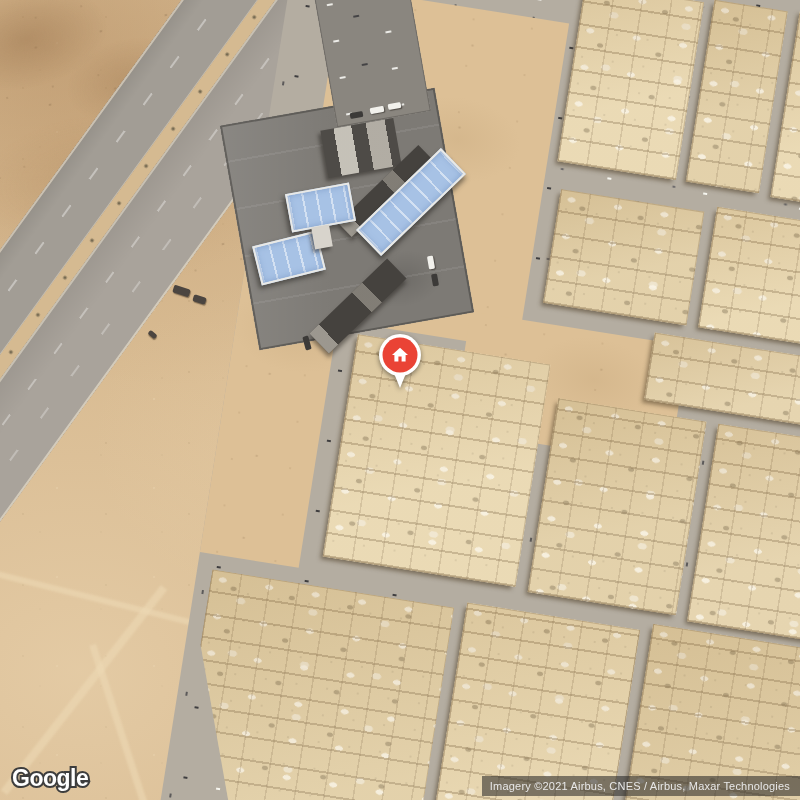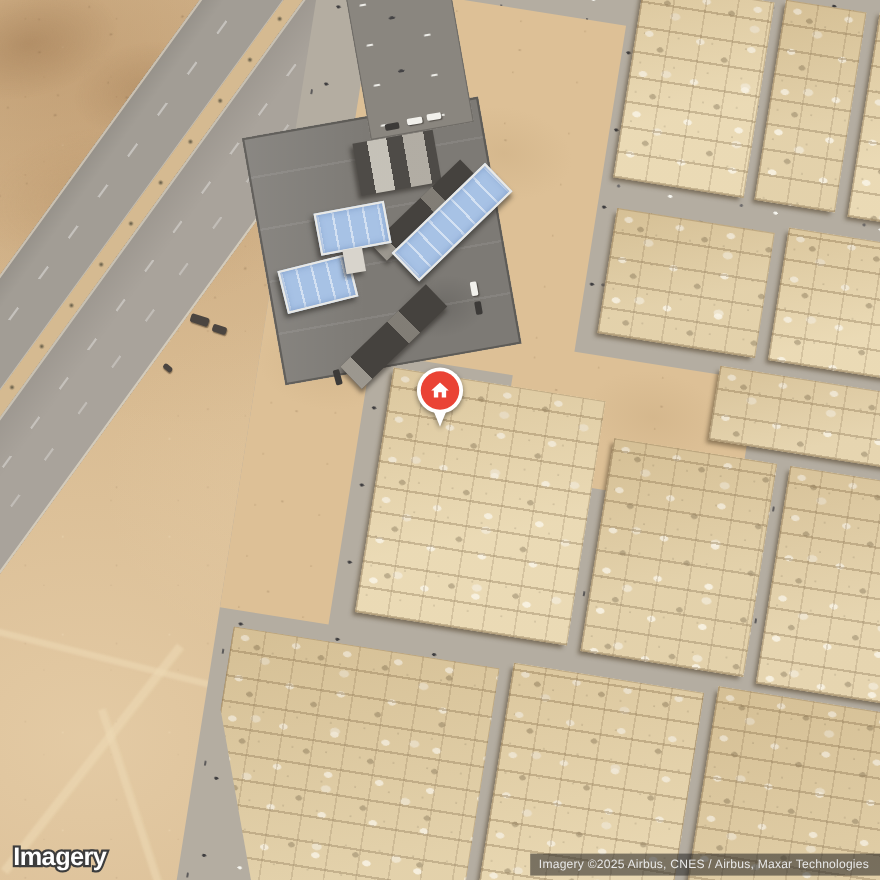--- a/index.html
+++ b/index.html
@@ -193,19 +193,19 @@
 
   <svg class="pin" width="46" height="62" viewBox="0 0 46 62">
     <polygon points="14,37 32,37 23,59" fill="#FFFFFF"></polygon>
     <circle cx="23" cy="26" r="21" fill="#FFFFFF"></circle>
     <circle cx="23" cy="26" r="17.5" fill="#EA4335"></circle>
     <g transform="translate(13.4,16.4) scale(0.8)">
       <path d="M10 20v-6h4v6h5v-8h3L12 3 2 12h3v8z" fill="#FFFFFF"></path>
     </g>
   </svg>
 
-  <div class="google-logo">Imagery</div>
+  <div class="google-logo">Google</div>
 
   <div class="attribution">
-    <span>Imagery ©2025 Airbus, CNES / Airbus, Maxar Technologies</span>
+    <span>Imagery ©2021 Airbus, CNES / Airbus, Maxar Technologies</span>
   </div>
 
 </div>
 
 </body></html>

